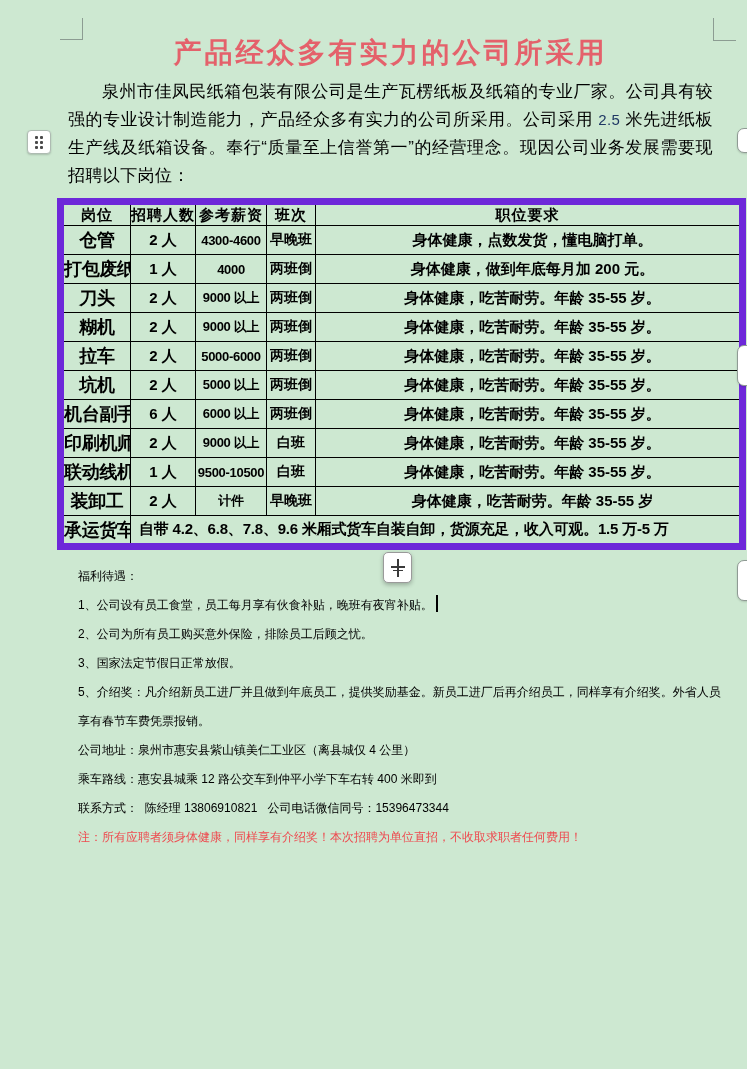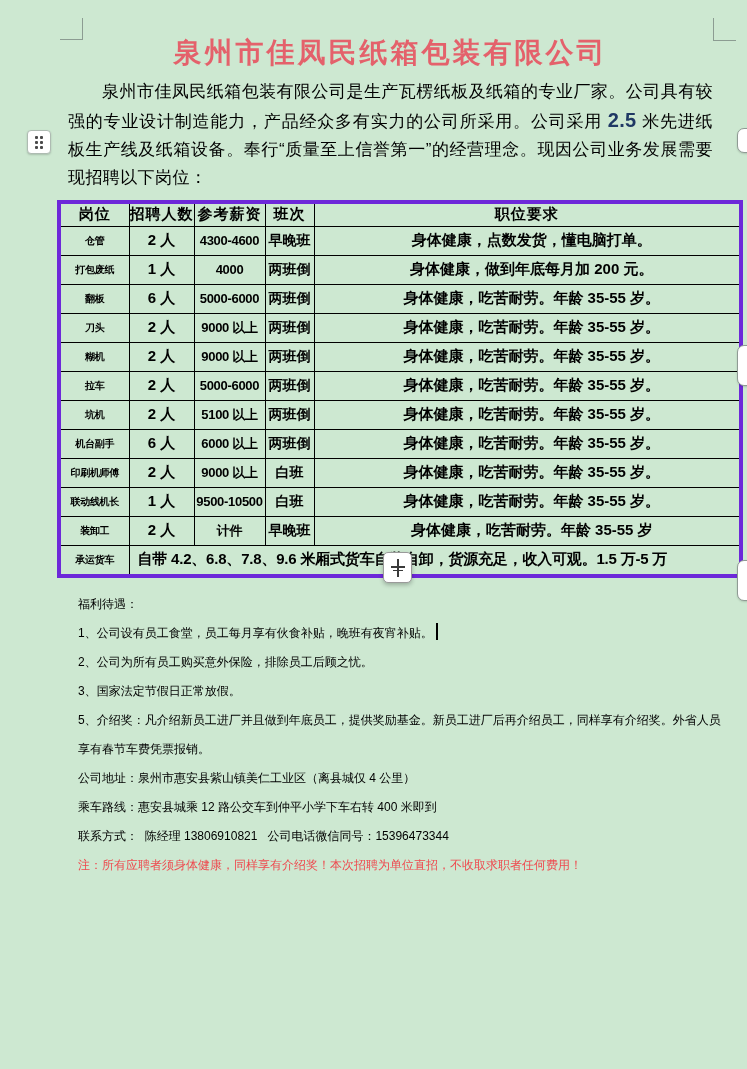--- a/index.html
+++ b/index.html
@@ -49,32 +49,32 @@
     font-size:28px;line-height:34px;font-weight:bold;
     letter-spacing:3px;text-align:center;color:var(--title-color);
     font-family:"Liberation Serif","DejaVu Serif",serif;
   }
   
   .intro{
     margin:0 34px 0 68px;width:645px;
     font-size:17px;line-height:28px;letter-spacing:.4px;
     text-align:justify;text-indent:34px;
   }
-  .intro .num{color:var(--num-color);font-weight:bold;font-size:20px}
+  .intro .num{color:var(--num-color);font-weight:normal;font-size:15px}
   
   table.jobs{
     border-collapse:collapse;table-layout:fixed;
     margin:8px 16px 0 57px;width:682px;
-    border:4px solid #6d28d9;
+    border:7px solid #6d28d9;
     font-weight:bold;text-align:center;
   }
   table.jobs td,table.jobs th{border:1px solid #000;padding:0;overflow:hidden;white-space:nowrap}
   table.jobs th{height:24px;font-size:15px;letter-spacing:1px}
   table.jobs td{height:29px}
-  .c-pos{font-size:10px;letter-spacing:-.3px}
+  .c-pos{font-size:18px;letter-spacing:-.3px}
   .c-cnt{font-size:15px}
   .c-sal{font-size:13px;letter-spacing:-.3px}
   .c-shift{font-size:14px}
   .c-req{font-size:15px;text-align:center;padding-left:10px !important}
   .c-merged{font-size:15px;text-align:left;padding-left:8px !important;height:31px !important;letter-spacing:-.2px}
   
   .body-lines{margin:12px 20px 0 78px;font-size:12px;line-height:29px}
   .body-lines .line{white-space:pre-wrap}
   .note{color:var(--note-color)}
   .cursor{display:inline-block;width:2px;height:17px;background:#000;vertical-align:-3px;margin-left:3px}
@@ -99,21 +99,21 @@
 <div class="edge-btn edge-1"></div>
 <div class="edge-btn edge-2"></div>
 <div class="edge-btn edge-3"></div>
 
 <div class="plus-btn">
   <span class="pv"></span>
   <span class="ph1"></span>
   <span class="ph2"></span>
 </div>
 
-<h1 class="doc-title">泉州市佳凤民纸箱包装有限公司</h1>
+<h1 class="doc-title">产品经众多有实力的公司所采用</h1>
 
 <p class="intro"><span>泉州市佳凤民纸箱包装有限公司是生产瓦楞纸板及纸箱的专业厂家。公司具有较强的专业设计制造能力，产品经众多有实力的公司所采用。公司采用 </span><span class="num">2.5</span><span> 米先进纸板生产线及纸箱设备。奉行“质量至上信誉第一”的经营理念。现因公司业务发展需要现招聘以下岗位：</span></p>
 
 <table class="jobs">
   <colgroup>
       <col style="width:70px">
       <col style="width:65px">
       <col style="width:71px">
       <col style="width:49px">
       <col style="width:427px">
@@ -134,51 +134,44 @@
     <td class="c-req">身体健康，点数发货，懂电脑打单。</td>
   </tr>
   <tr>
     <td class="c-pos">打包废纸</td>
     <td class="c-cnt">1 人</td>
     <td class="c-sal">4000</td>
     <td class="c-shift">两班倒</td>
     <td class="c-req">身体健康，做到年底每月加 200 元。</td>
   </tr>
   <tr>
-    <td class="c-pos">翻板</td>
-    <td class="c-cnt">6 人</td>
+    <td class="c-pos">刀头</td>
+    <td class="c-cnt">2 人</td>
+    <td class="c-sal">9000 以上</td>
+    <td class="c-shift">两班倒</td>
+    <td class="c-req">身体健康，吃苦耐劳。年龄 35-55 岁。</td>
+  </tr>
+  <tr>
+    <td class="c-pos">糊机</td>
+    <td class="c-cnt">2 人</td>
+    <td class="c-sal">9000 以上</td>
+    <td class="c-shift">两班倒</td>
+    <td class="c-req">身体健康，吃苦耐劳。年龄 35-55 岁。</td>
+  </tr>
+  <tr>
+    <td class="c-pos">拉车</td>
+    <td class="c-cnt">2 人</td>
     <td class="c-sal">5000-6000</td>
     <td class="c-shift">两班倒</td>
     <td class="c-req">身体健康，吃苦耐劳。年龄 35-55 岁。</td>
   </tr>
   <tr>
-    <td class="c-pos">刀头</td>
-    <td class="c-cnt">2 人</td>
-    <td class="c-sal">9000 以上</td>
-    <td class="c-shift">两班倒</td>
-    <td class="c-req">身体健康，吃苦耐劳。年龄 35-55 岁。</td>
-  </tr>
-  <tr>
-    <td class="c-pos">糊机</td>
-    <td class="c-cnt">2 人</td>
-    <td class="c-sal">9000 以上</td>
-    <td class="c-shift">两班倒</td>
-    <td class="c-req">身体健康，吃苦耐劳。年龄 35-55 岁。</td>
-  </tr>
-  <tr>
-    <td class="c-pos">拉车</td>
-    <td class="c-cnt">2 人</td>
-    <td class="c-sal">5000-6000</td>
-    <td class="c-shift">两班倒</td>
-    <td class="c-req">身体健康，吃苦耐劳。年龄 35-55 岁。</td>
-  </tr>
-  <tr>
     <td class="c-pos">坑机</td>
     <td class="c-cnt">2 人</td>
-    <td class="c-sal">5100 以上</td>
+    <td class="c-sal">5000 以上</td>
     <td class="c-shift">两班倒</td>
     <td class="c-req">身体健康，吃苦耐劳。年龄 35-55 岁。</td>
   </tr>
   <tr>
     <td class="c-pos">机台副手</td>
     <td class="c-cnt">6 人</td>
     <td class="c-sal">6000 以上</td>
     <td class="c-shift">两班倒</td>
     <td class="c-req">身体健康，吃苦耐劳。年龄 35-55 岁。</td>
   </tr>

